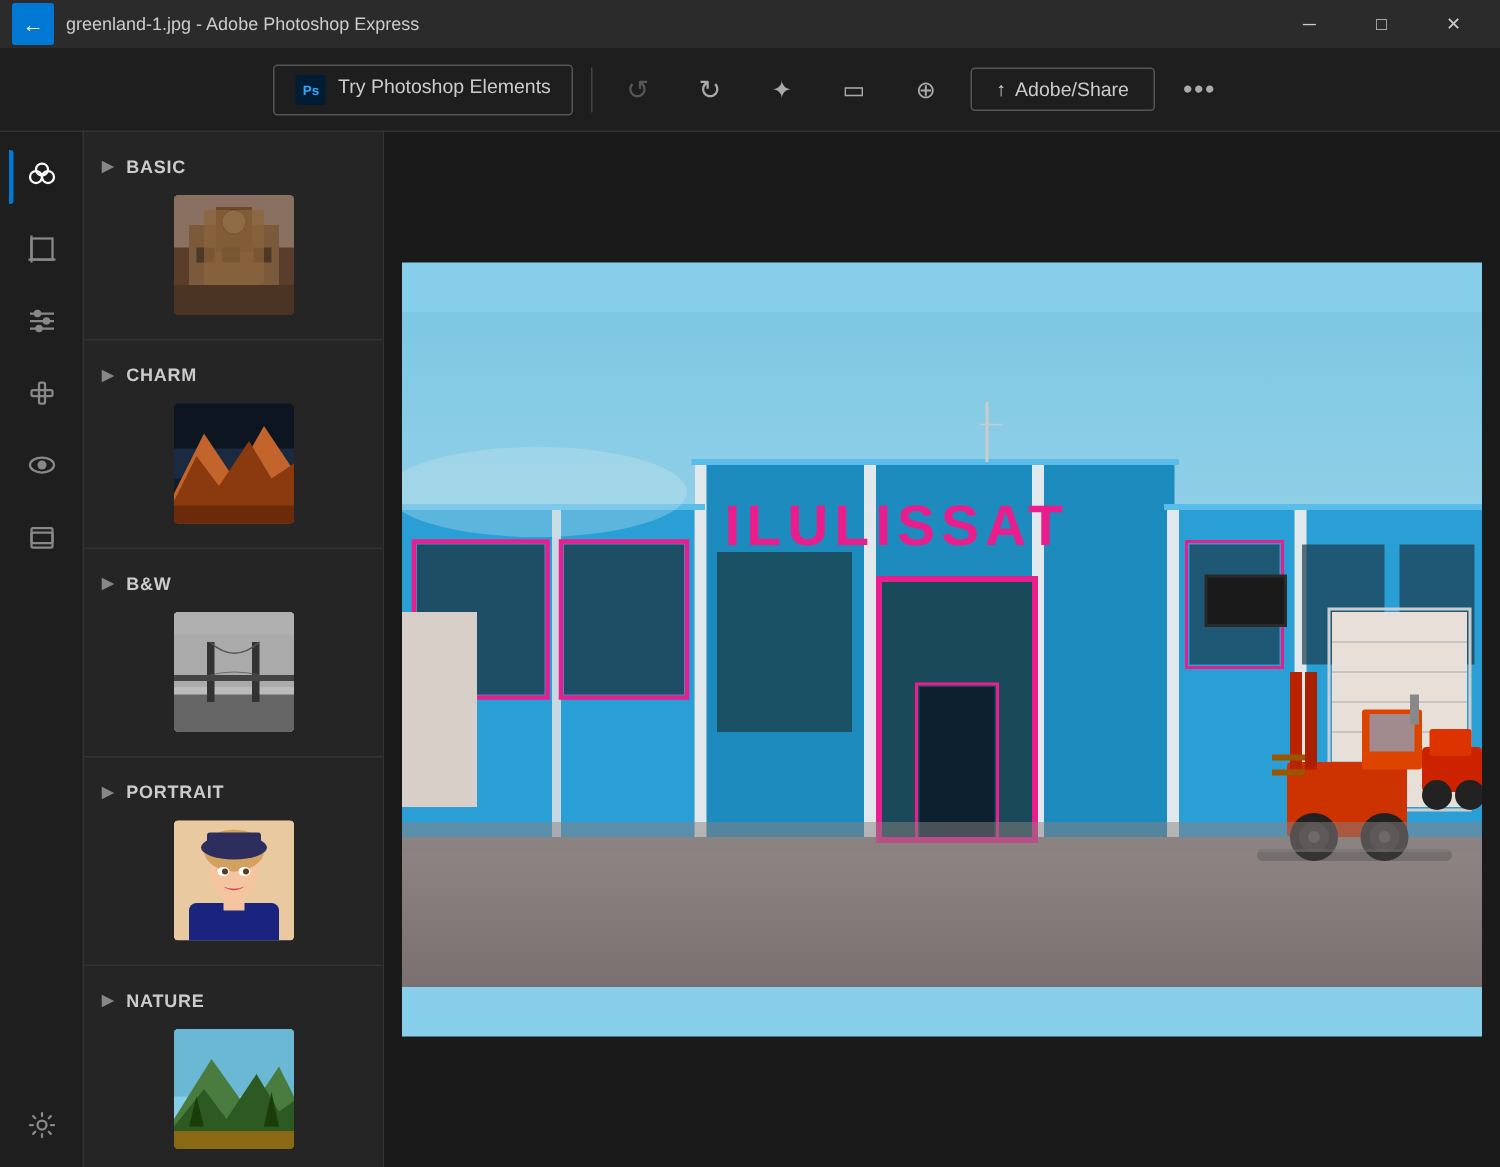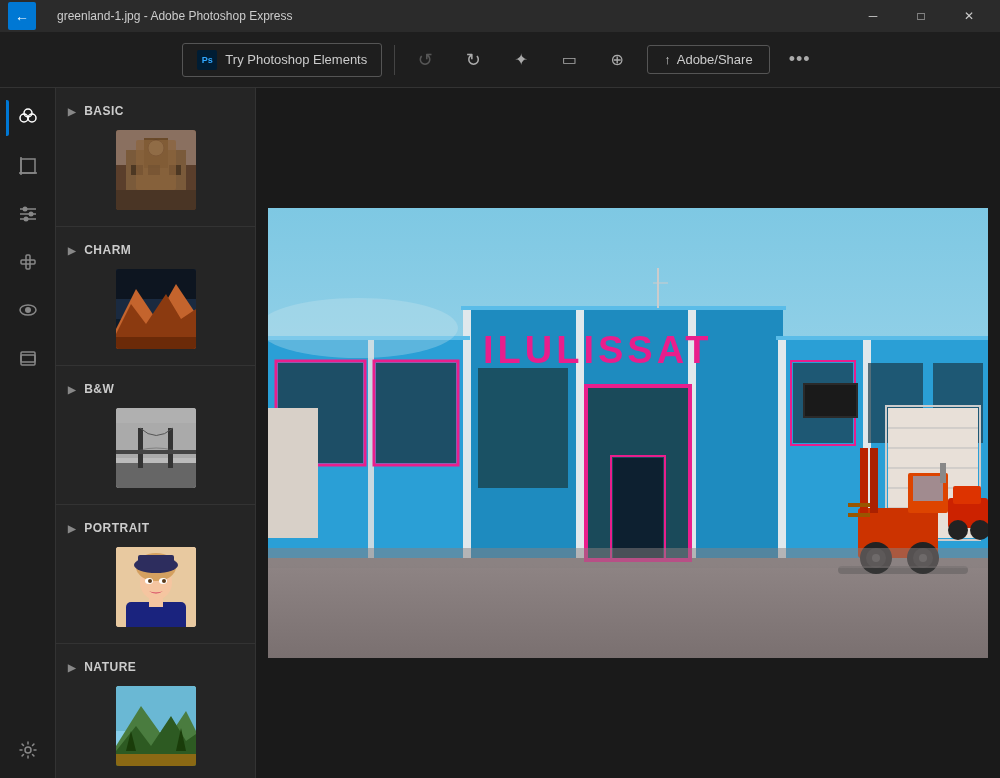--- a/index.html
+++ b/index.html
@@ -35,21 +35,20 @@
       display: flex;
       align-items: center;
       justify-content: center;
       cursor: pointer;
       color: white;
       font-size: 14px;
     }
     .title-text {
       font-size: 12px;
       color: #ccc;
-      margin-left: 13px;
     }
     .title-bar-controls {
       display: flex;
       align-items: center;
       gap: 2px;
     }
     .title-btn {
       width: 46px;
       height: 32px;
       display: flex;
@@ -68,21 +67,20 @@
       background: #1e1e1e;
       display: flex;
       align-items: center;
       justify-content: center;
       gap: 12px;
       border-bottom: 1px solid #333;
       position: relative;
     }
     .try-photoshop-btn {
       display: flex;
-      align-items: center;
       gap: 8px;
       background: transparent;
       border: 1px solid #555;
       color: #ccc;
       padding: 6px 14px;
       border-radius: 3px;
       cursor: pointer;
       font-size: 13px;
     }
     .try-photoshop-btn .ps-icon {
@@ -264,21 +262,21 @@
       background: #1a1a1a;
       display: flex;
       align-items: center;
       justify-content: center;
       overflow: hidden;
     }
 
     
     .photo-frame {
       width: 720px;
-      height: 450px;
+      height: 516px;
       position: relative;
       overflow: hidden;
       background: #87CEEB;
     }
 
     
     .photo-svg {
       width: 100%;
       height: 100%;
     }

